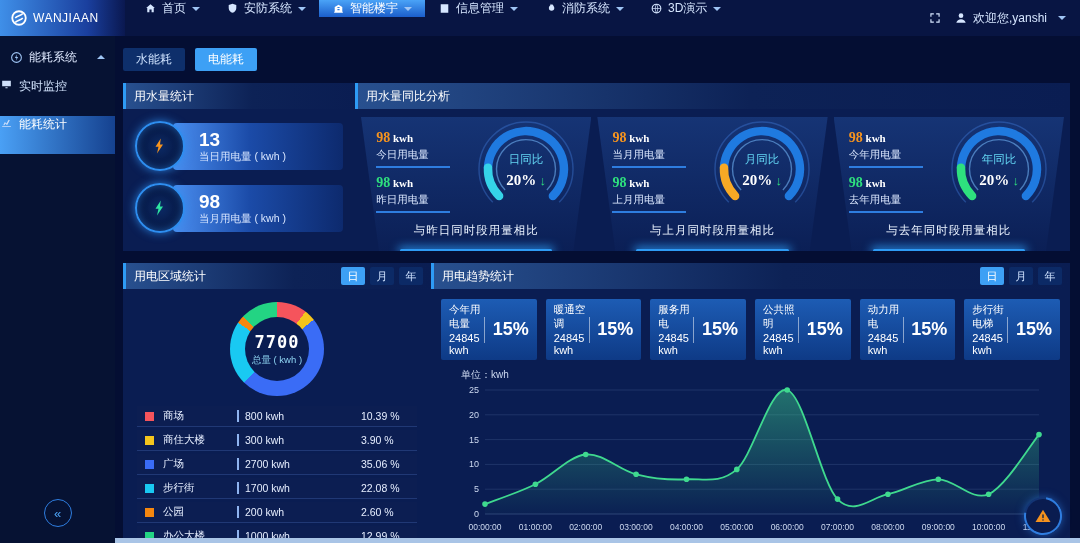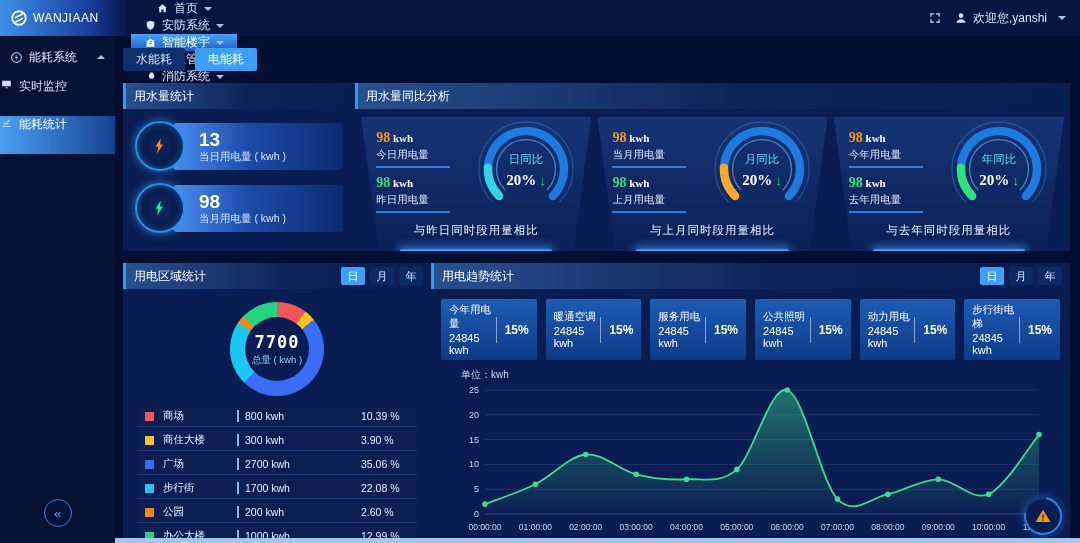--- a/index.html
+++ b/index.html
@@ -7,21 +7,21 @@
     width:1080px;height:543px;overflow:hidden;position:relative;
     background:#040e33;color:#dfe9ff;
     font-family:"Liberation Sans",sans-serif;font-size:12px;
   }
   
   .topnav{height:36px;background:#081543;display:flex;align-items:stretch;}
   .logo{width:115px;display:flex;align-items:center;gap:5px;padding-left:10px;
     background:linear-gradient(90deg,#3f8fe8 0%,#1a3f9e 70%,#0a1850 100%);
     color:#fff;font-weight:normal;font-size:12px;letter-spacing:.5px;flex:none;}
   .logo svg{width:18px;height:18px;}
-  .nav-items{display:flex;align-items:center;margin-left:6px;flex-direction:column;}
+  .nav-items{display:flex;align-items:flex-start;margin-left:6px;}
   .nav-item{display:flex;align-items:center;padding:0 13px;cursor:pointer;color:#d6e6ff;}
   .nav-item.active{background:linear-gradient(180deg,#4aa3f7,#1b5ecb);color:#fff;}
   .nav-item .nicon{display:flex;margin-right:5px;}
   .nav-item svg{width:13px;height:13px;fill:currentColor;}
   .caret{width:0;height:0;border-left:4px solid transparent;border-right:4px solid transparent;
     border-top:4px solid #9fc5f5;margin-left:6px;display:inline-block;}
   .caret.up{border-top:none;border-bottom:4px solid #9fc5f5;}
   .nav-right{margin-left:auto;display:flex;align-items:center;gap:12px;padding-right:14px;color:#d6e6ff;justify-content:space-between;}
   .nav-right svg{width:14px;height:14px;fill:#d6e6ff;}
   .user{display:flex;align-items:center;gap:5px;cursor:pointer;}
@@ -97,21 +97,21 @@
   .lname{width:74px;color:#e6eeff;}
   .lval{flex:1;border-left:2px solid #8fb4f0;padding-left:6px;color:#e6eeff;}
   .lpct{width:48px;color:#e6eeff;}
   
   .sboxes{display:flex;gap:9px;margin:10px 10px 4px;}
   .sbox{flex:1;display:flex;align-items:center;padding:4px 8px;
     background:linear-gradient(180deg,#1d5cb4,#0e3a86);border-radius:2px;}
   .sname{font-size:10.5px;color:#fff;}
   .sval{font-size:11px;color:#fff;margin-top:1px;}
   .sdiv{width:1px;height:26px;background:rgba(255,255,255,.5);margin:0 8px 0 auto;}
-  .spct{font-size:12px;color:#fff;font-weight:bold;}
+  .spct{font-size:18px;color:#fff;font-weight:bold;}
   .unit{font-size:10px;color:#cdd9f0;margin:4px 0 0 30px;}
   .chart-svg{display:block;margin:0 auto;}
   
   .fab{position:absolute;right:18px;bottom:8px;width:34px;height:34px;border-radius:50%;
     background:#0a1c50;border:2px solid #2f7de0;border-top-color:rgba(47,125,224,.25);
     transform:rotate(-35deg);display:flex;align-items:center;justify-content:center;cursor:pointer;
     box-shadow:0 0 8px rgba(47,125,224,.6);}
   .fab svg{transform:rotate(35deg);width:18px;height:18px;}
   .bottom-strip{position:absolute;left:115px;right:0;bottom:0;height:5px;background:#a9c4e6;}
 </style>

